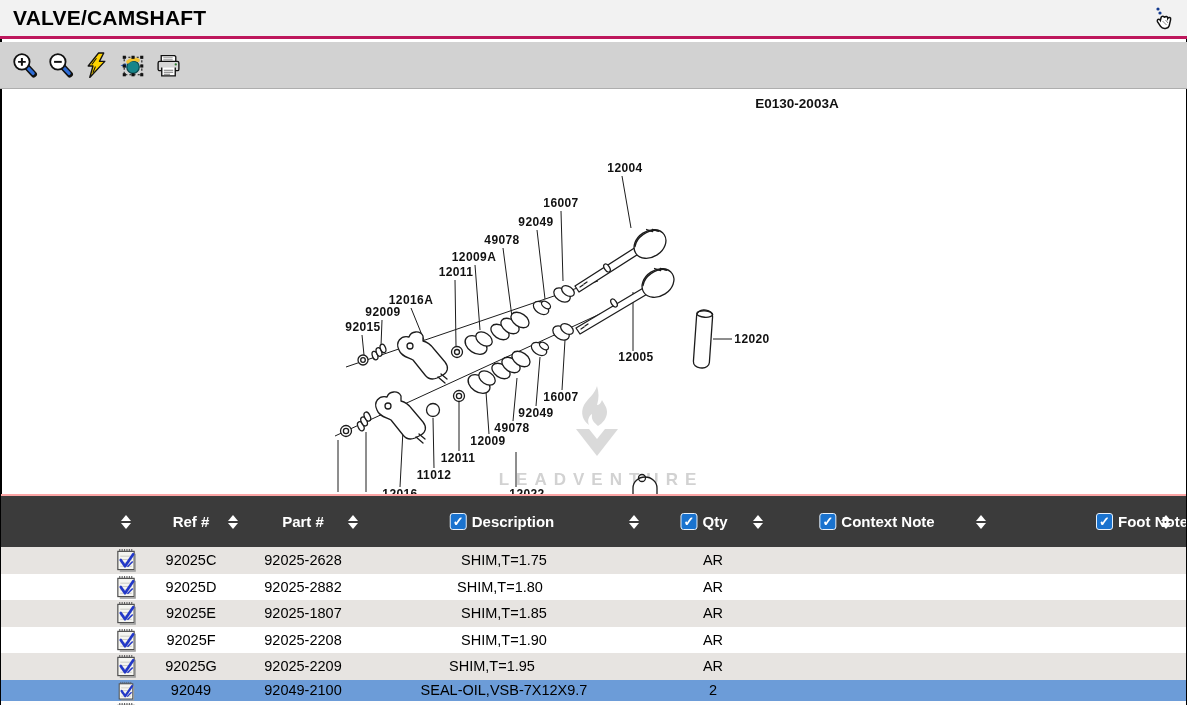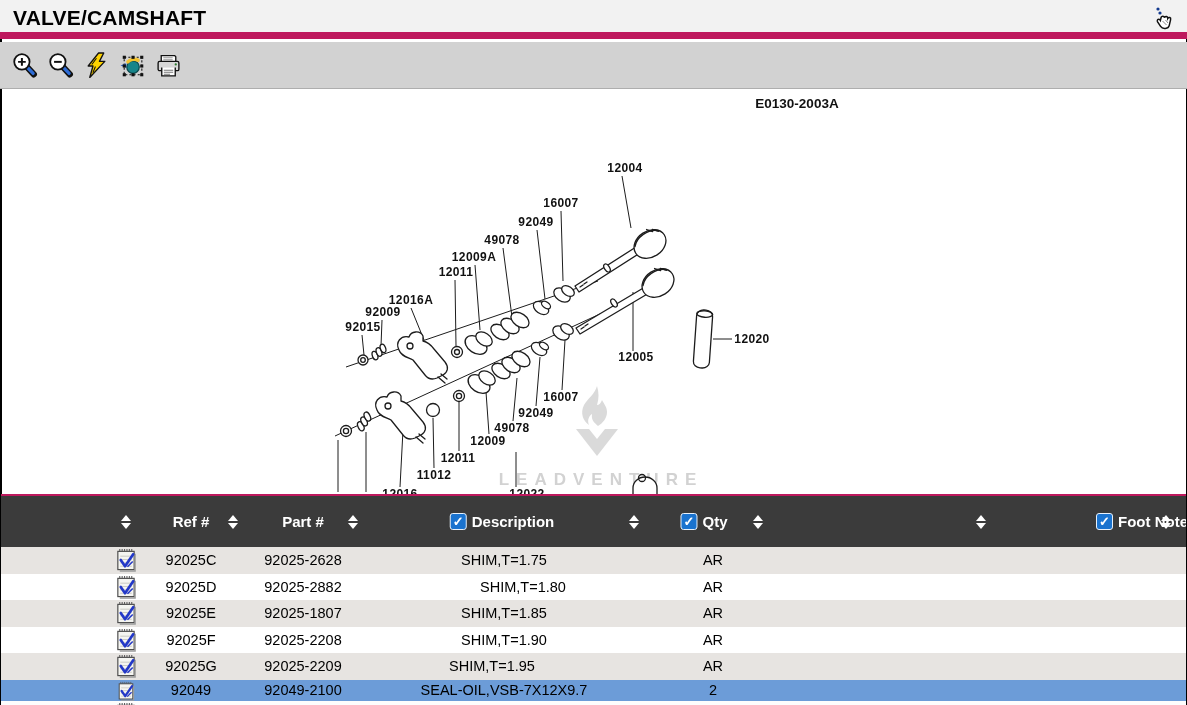--- a/index.html
+++ b/index.html
@@ -6,21 +6,21 @@
   html,body { background:#888; }
   .page {
     position:relative; width:1187px; height:705px; overflow:hidden;
     background:#fff; font-family:"Liberation Sans",sans-serif;
     box-shadow: inset 0 0 0 1px #000, inset 2px 0 0 #000;
   }
   
   .title-bar{
     position:absolute; left:0; top:0; width:100%; height:39px;
     background:var(--titlebar-bg,#f2f2f2);
-    border-bottom:7px solid #be185d;
+    border-bottom:3px solid #be185d;
   }
   .title-bar .title{
     position:absolute; left:13px; top:6px;
     font-size:21px; font-weight:bold; color:#000; letter-spacing:.2px;
   }
   .titlebar-icon{ position:absolute; right:12px; top:6px; width:26px; height:28px; }
   
   .toolbar{
     position:absolute; left:0; top:42px; width:100%; height:47px;
     background:var(--toolbar-bg,#d2d2d2);
@@ -39,21 +39,21 @@
   .codeText{ font:bold 13.5px "Liberation Sans",sans-serif; fill:#111; text-anchor:middle; }
   .wmtext{ font:bold 17px "Liberation Sans",sans-serif; letter-spacing:7px;
            fill:#d2d2d2; text-anchor:middle; }
   .art { stroke:#1c1c1c; fill:none; stroke-width:1.3; stroke-linecap:round; stroke-linejoin:round; }
   .artf{ stroke:#1c1c1c; fill:#fff;  stroke-width:1.3; stroke-linecap:round; stroke-linejoin:round; }
   .lead{ stroke:#1c1c1c; stroke-width:1; }
   
   .table{ position:absolute; left:1px; top:494px; width:1185px; height:211px;
           background:#fff; overflow:hidden; }
   .thead{ position:absolute; left:0; top:0; width:100%; height:53px;
-          background:var(--header-bg,#3b3b3b); border-top:2px solid #be185d;padding-left:24px; }
+          background:var(--header-bg,#3b3b3b); border-top:2px solid #fca5a5;padding-left:24px; }
   .hcell{ position:absolute; top:0; height:100%; display:flex; align-items:center;
           transform:translateX(-50%); color:#fff; font-weight:bold; font-size:15px;
           white-space:nowrap; gap:5px; }
   .sort{ display:inline-flex; flex-direction:column; align-items:center; gap:2px; cursor:pointer; }
   .sort .up{ width:0;height:0;border-left:5.5px solid transparent;border-right:5.5px solid transparent;
              border-bottom:6.5px solid #fff; }
   .sort .dn{ width:0;height:0;border-left:5.5px solid transparent;border-right:5.5px solid transparent;
              border-top:6.5px solid #fff; }
   .chk{ width:17px; height:17px; background:var(--checkbox-blue,#1a73cf);
         border:1px solid #e8f1fb; border-radius:3px; color:#fff;
@@ -323,20 +323,24 @@
       <span class="hcell" style="left:703px">
         <span class="chk"></span>
         <span>Qty</span>
       </span>
       <span class="hcell" style="left:757px">
           <span class="sort">
             <i class="up"></i>
             <i class="dn"></i>
           </span>
         </span>
+      <span class="hcell" style="left:876px">
+        <span class="chk"></span>
+        <span>Context Note</span>
+      </span>
       <span class="hcell" style="left:980px">
           <span class="sort">
             <i class="up"></i>
             <i class="dn"></i>
           </span>
         </span>
       <span class="hcell" style="left:1141px">
         <span class="chk"></span>
         <span>Foot Note</span>
       </span>
@@ -356,21 +360,21 @@
       <span class="cell" style="left:302px">92025-2628</span>
       <span class="cell" style="left:503px">SHIM,T=1.75</span>
       <span class="cell" style="left:712px">AR</span>
     </div>
     <div class="row white" style="top:79.5px">
       <svg class="icon-cell" viewBox="0 0 24 25">
           <use href="#sym-notepad"></use>
         </svg>
       <span class="cell" style="left:190px">92025D</span>
       <span class="cell" style="left:302px">92025-2882</span>
-      <span class="cell" style="left:522px">SHIM,T=1.80</span>
+      <span class="cell" style="left:499px">SHIM,T=1.80</span>
       <span class="cell" style="left:712px">AR</span>
     </div>
     <div class="row alt" style="top:106px">
       <svg class="icon-cell" viewBox="0 0 24 25">
           <use href="#sym-notepad"></use>
         </svg>
       <span class="cell" style="left:190px">92025E</span>
       <span class="cell" style="left:302px">92025-1807</span>
       <span class="cell" style="left:503px">SHIM,T=1.85</span>
       <span class="cell" style="left:712px">AR</span>

